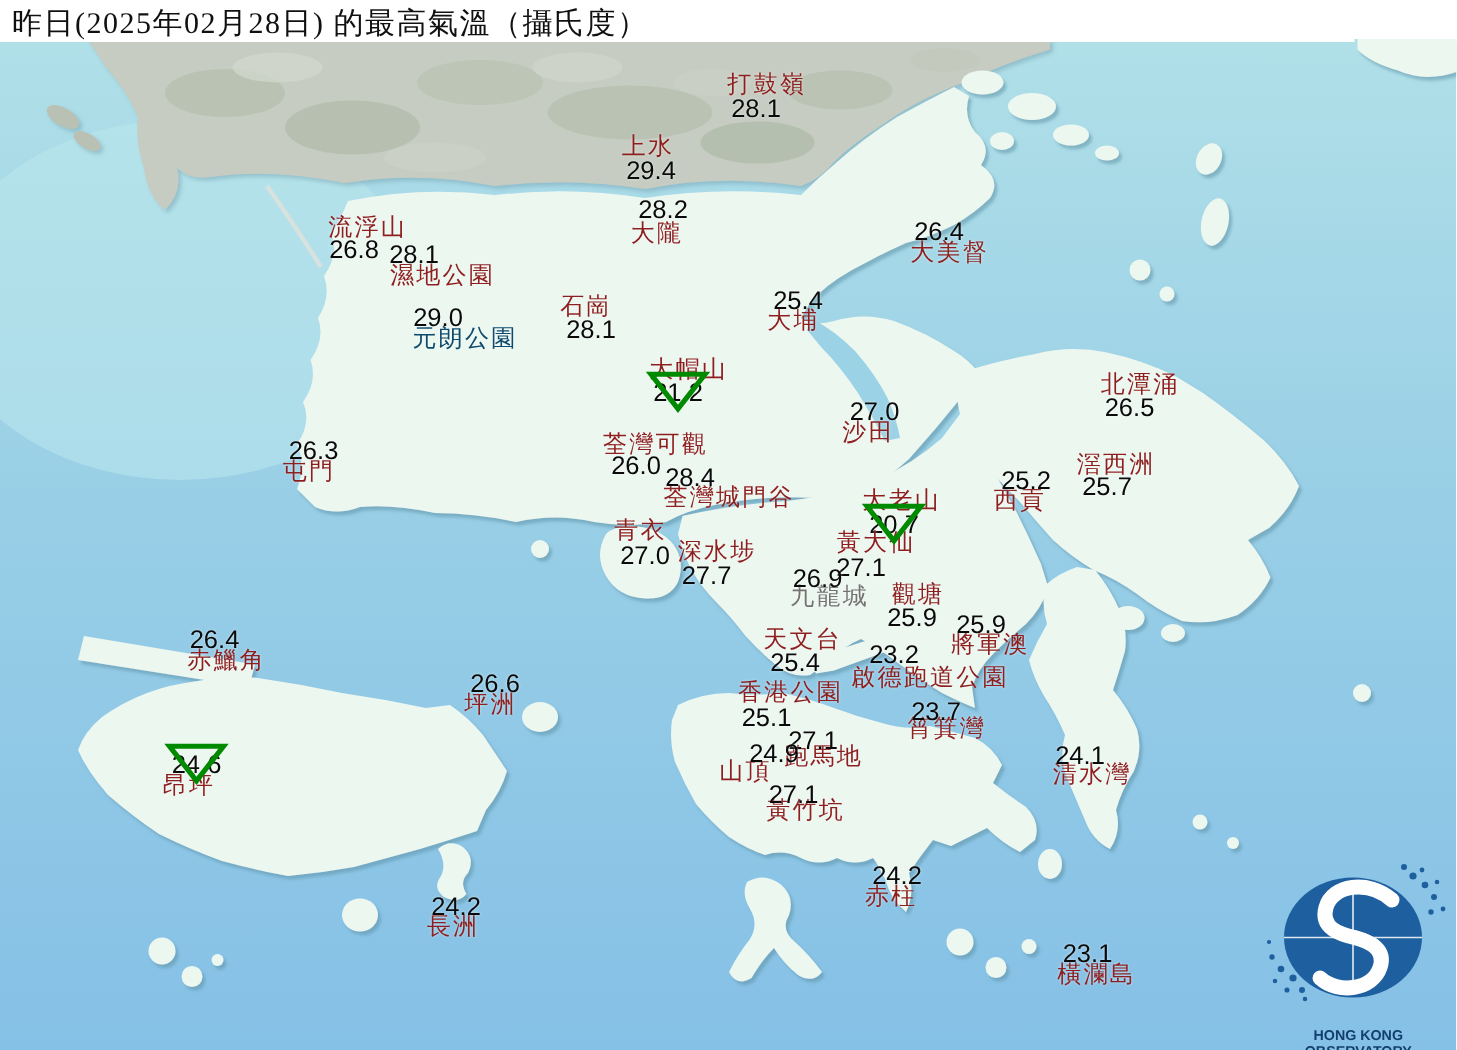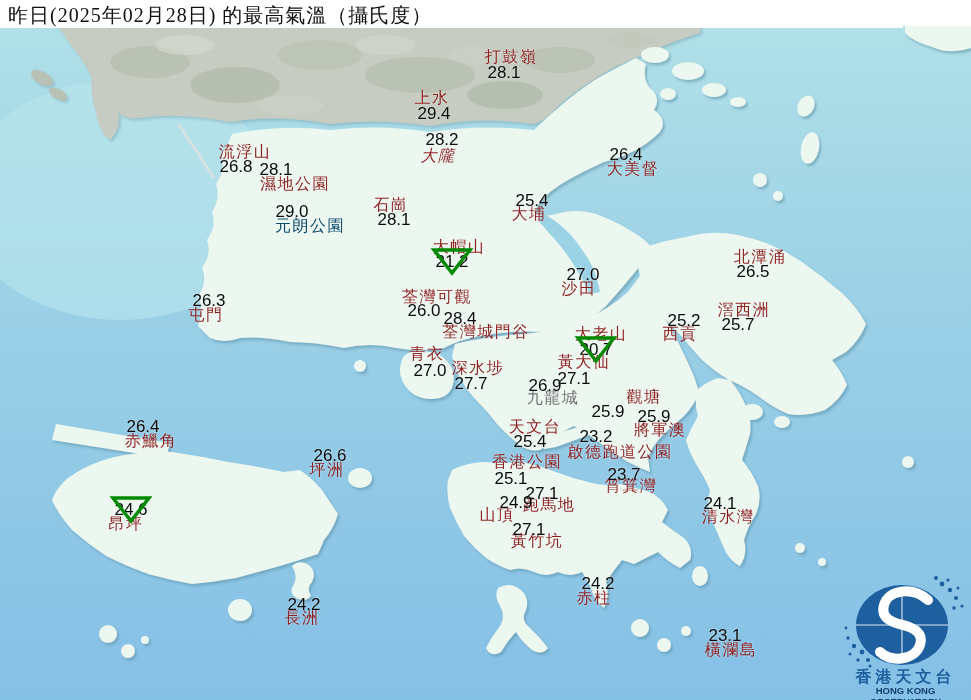--- a/index.html
+++ b/index.html
@@ -122,21 +122,21 @@
 
   <div id="title-bar">
     <div id="title-text">昨日(2025年02月28日) 的最高氣溫（攝氏度）</div>
   </div>
 
   <div id="labels">
       <div class="st-name" style="left: 511px; top: 57px; color: rgb(142, 31, 31);">打鼓嶺</div>
       <div class="st-value" style="left: 504px; top: 73px; color: rgb(10, 10, 10);">28.1</div>
       <div class="st-name" style="left: 432px; top: 98px; color: rgb(142, 31, 31);">上水</div>
       <div class="st-value" style="left: 434px; top: 114px; color: rgb(10, 10, 10);">29.4</div>
-      <div class="st-name" style="left: 438px; top: 156px; color: rgb(142, 31, 31); font-style: italic;">大隴</div>
+      <div class="st-name" style="left: 438px; top: 156px; color: rgb(142, 31, 31);">大隴</div>
       <div class="st-value" style="left: 442px; top: 140px; color: rgb(10, 10, 10);">28.2</div>
       <div class="st-name" style="left: 245px; top: 152px; color: rgb(142, 31, 31);">流浮山</div>
       <div class="st-value" style="left: 236px; top: 167px; color: rgb(10, 10, 10);">26.8</div>
       <div class="st-name" style="left: 295px; top: 184px; color: rgb(142, 31, 31);">濕地公園</div>
       <div class="st-value" style="left: 276px; top: 170px; color: rgb(10, 10, 10);">28.1</div>
       <div class="st-name" style="left: 310px; top: 226px; color: #0c4a6e;">元朗公園</div>
       <div class="st-value" style="left: 292px; top: 212px; color: rgb(10, 10, 10);">29.0</div>
       <div class="st-name" style="left: 391px; top: 205px; color: rgb(142, 31, 31);">石崗</div>
       <div class="st-value" style="left: 394px; top: 220px; color: rgb(10, 10, 10);">28.1</div>
       <div class="st-name" style="left: 633px; top: 169px; color: rgb(142, 31, 31);">大美督</div>
@@ -168,21 +168,21 @@
           <polygon points="4,4 40,4 22,27" fill="none" stroke="#008a00" stroke-width="3.4" stroke-linejoin="miter"></polygon>
         </svg></div>
       <div class="st-name" style="left: 427px; top: 354px; color: rgb(142, 31, 31);">青衣</div>
       <div class="st-value" style="left: 430px; top: 371px; color: rgb(10, 10, 10);">27.0</div>
       <div class="st-name" style="left: 478px; top: 368px; color: rgb(142, 31, 31);">深水埗</div>
       <div class="st-value" style="left: 471px; top: 384px; color: rgb(10, 10, 10);">27.7</div>
       <div class="st-name" style="left: 584px; top: 362px; color: rgb(142, 31, 31);">黃大仙</div>
       <div class="st-value" style="left: 574px; top: 379px; color: rgb(10, 10, 10);">27.1</div>
       <div class="st-name" style="left: 553px; top: 398px; color: #737373; text-align: right;">九龍城</div>
       <div class="st-value" style="left: 545px; top: 386px; color: rgb(10, 10, 10);">26.9</div>
-      <div class="st-name" style="left: 612px; top: 397px; color: rgb(142, 31, 31); margin-left: 32px;">觀塘</div>
+      <div class="st-name" style="left: 612px; top: 397px; color: rgb(142, 31, 31);">觀塘</div>
       <div class="st-value" style="left: 608px; top: 412px; color: rgb(10, 10, 10);">25.9</div>
       <div class="st-name" style="left: 660px; top: 430px; color: rgb(142, 31, 31);">將軍澳</div>
       <div class="st-value" style="left: 654px; top: 417px; color: rgb(10, 10, 10);">25.9</div>
       <div class="st-name" style="left: 535px; top: 427px; color: rgb(142, 31, 31);">天文台</div>
       <div class="st-value" style="left: 530px; top: 442px; color: rgb(10, 10, 10);">25.4</div>
       <div class="st-name" style="left: 620px; top: 452px; color: rgb(142, 31, 31);">啟德跑道公園</div>
       <div class="st-value" style="left: 596px; top: 437px; color: rgb(10, 10, 10);">23.2</div>
       <div class="st-name" style="left: 527px; top: 462px; color: rgb(142, 31, 31);">香港公園</div>
       <div class="st-value" style="left: 511px; top: 479px; color: rgb(10, 10, 10);">25.1</div>
       <div class="st-name" style="left: 631px; top: 486px; color: rgb(142, 31, 31);">筲箕灣</div>
@@ -230,17 +230,16 @@
         <circle cx="22" cy="84" r="2.4"></circle>
           <circle cx="14" cy="78" r="2.2"></circle>
           <circle cx="28" cy="92" r="2"></circle>
         <circle cx="8" cy="70" r="1.8"></circle>
           <circle cx="18" cy="92" r="1.7"></circle>
           <circle cx="30" cy="98" r="1.5"></circle>
         <circle cx="10" cy="86" r="1.5"></circle>
           <circle cx="6" cy="60" r="1.4"></circle>
       </g>
     </svg>
-    <div id="logo-cn" style="color: rgb(29, 95, 159);">香港天文台</div>
     <div id="logo-en" style="color: rgb(18, 63, 110);">HONG KONG OBSERVATORY</div>
   </div>
 
 </div>
 
 </body></html>

